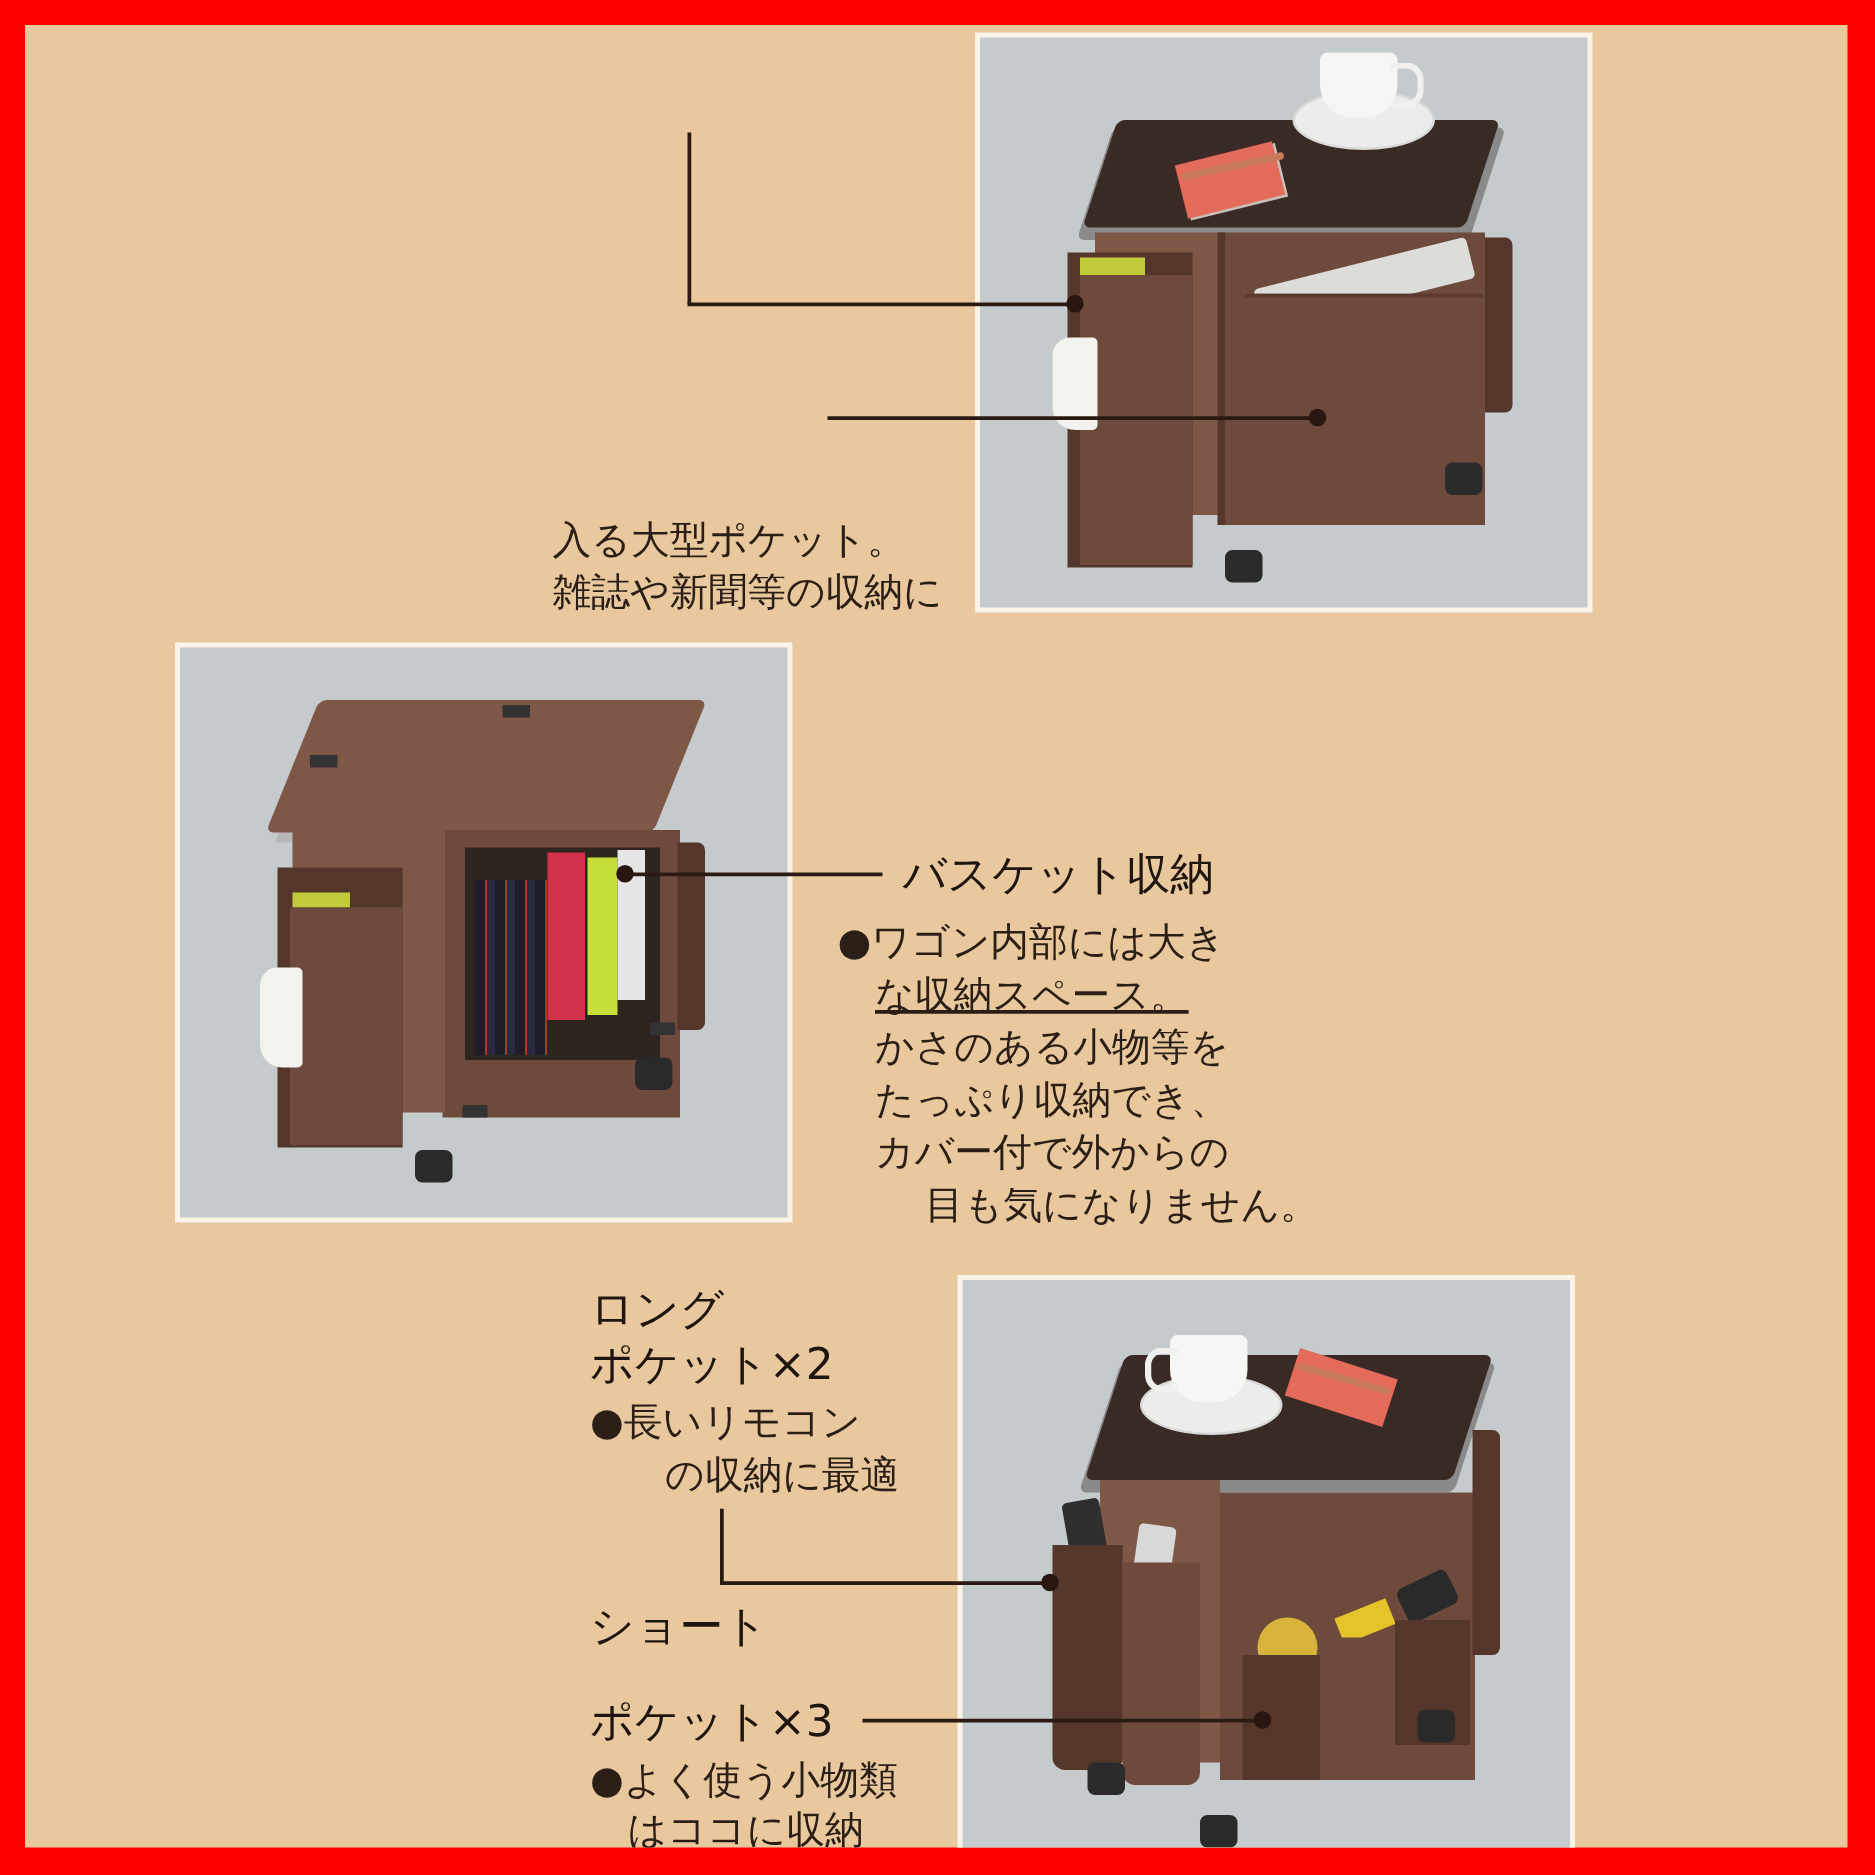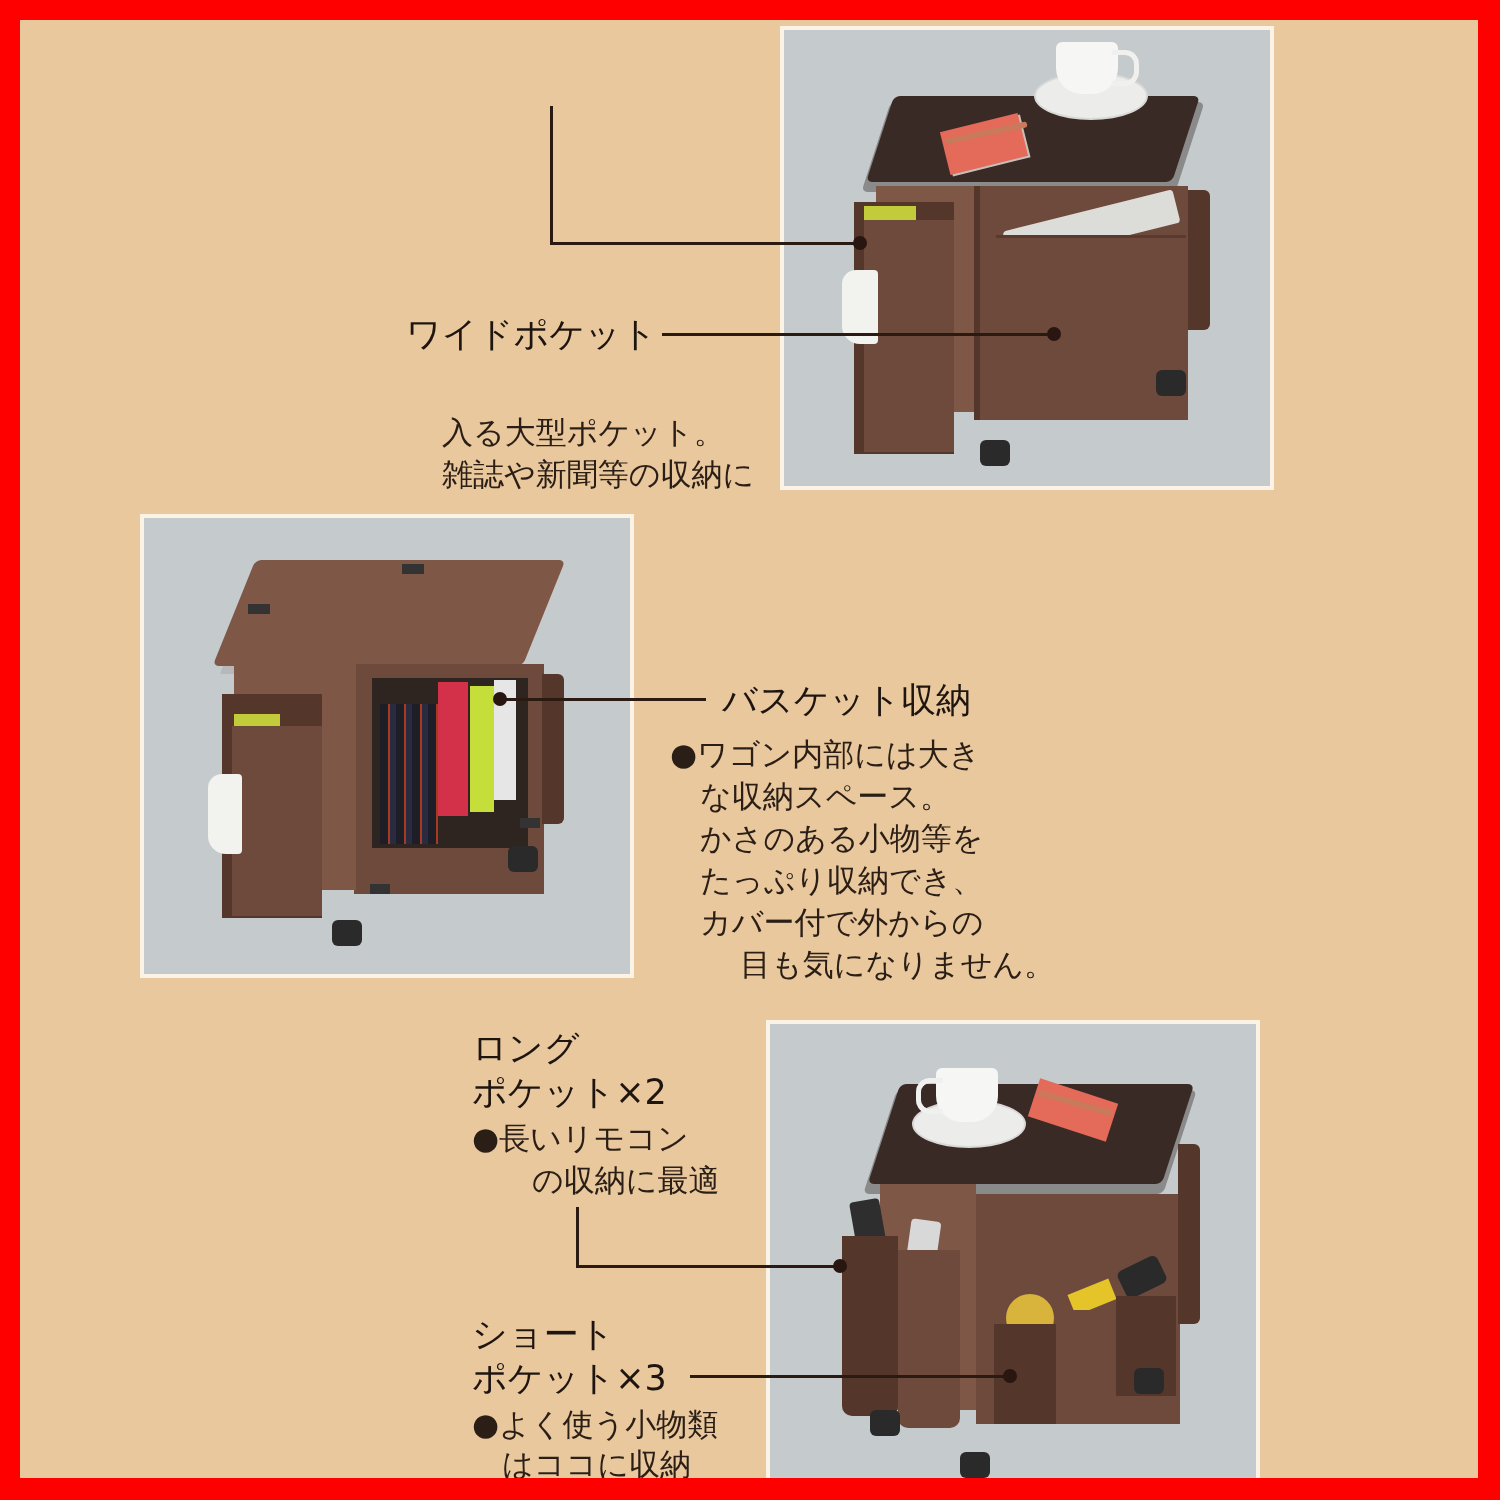--- a/index.html
+++ b/index.html
@@ -56,21 +56,20 @@
   </div>
 
   <div class="line" style="left:530px;top:86px;width:3px;height:137px;"></div>
   <div class="line" style="left:530px;top:222px;width:310px;height:3px;"></div>
   <div class="dot" style="left:840px;top:223px;"></div>
 
 
   <div class="line" style="left:642px;top:313px;width:392px;height:3px;"></div>
   <div class="dot" style="left:1034px;top:314px;"></div>
 
-  <div class="label" style="left:386px;top:292px;">ワイドポケット</div>
   <div class="desc" style="left:422px;top:392px;">入る大型ポケット。</div>
   <div class="desc" style="left:422px;top:434px;text-align:center;">雑誌や新聞等の収納に</div>
 
   <div class="photo" style="left:120px;top:494px;width:494px;height:464px;">
 
     <div class="abs" style="left:86px;top:96px;width:150px;height:60px;background:#b8b8b8;transform:skew(-18deg);"></div>
     <div class="abs brown-l" style="left:90px;top:42px;width:310px;height:106px;transform:skew(-22deg);border-radius:6px;"></div>
     <div class="abs" style="left:104px;top:86px;width:22px;height:10px;background:#333;"></div>
     <div class="abs" style="left:258px;top:46px;width:22px;height:10px;background:#333;"></div>
 
@@ -95,21 +94,21 @@
 
     <div class="wheel" style="left:188px;top:402px;"></div>
     <div class="wheel" style="left:364px;top:328px;"></div>
   </div>
 
   <div class="line" style="left:480px;top:678px;width:206px;height:3px;"></div>
   <div class="dot" style="left:480px;top:679px;"></div>
 
   <div class="label" style="left:702px;top:658px;">バスケット収納</div>
   <div class="desc" style="left:650px;top:714px;">●ワゴン内部には大き</div>
-  <div class="desc" style="left:680px;top:756px;">な収納スペース。</div>
+  <div class="desc" style="left:680px;top:756px;text-decoration:underline;">な収納スペース。</div>
   <div class="desc" style="left:680px;top:798px;">かさのある小物等を</div>
   <div class="desc" style="left:680px;top:840px;">たっぷり収納でき、</div>
   <div class="desc" style="left:680px;top:882px;">カバー付で外からの</div>
   <div class="desc" style="left:680px;top:924px;margin-left:40px;">目も気になりません。</div>
 
   <div class="photo" style="left:746px;top:1000px;width:494px;height:480px;">
 
     <div class="abs" style="left:110px;top:66px;width:300px;height:104px;background:#8a8a8a;transform:skew(-18deg);border-radius:6px;"></div>
     <div class="abs top-dark" style="left:114px;top:60px;width:294px;height:100px;transform:skew(-18deg);border-radius:6px;"></div>
 
@@ -146,18 +145,18 @@
   <div class="dot" style="left:820px;top:1246px;"></div>
 
   <div class="label" style="left:452px;top:1006px;">ロング</div>
   <div class="label" style="left:452px;top:1050px;">ポケット×2</div>
   <div class="desc" style="left:452px;top:1098px;">●長いリモコン</div>
   <div class="desc" style="left:482px;top:1140px;margin-left:30px;">の収納に最適</div>
 
   <div class="line" style="left:670px;top:1355px;width:320px;height:3px;"></div>
   <div class="dot" style="left:990px;top:1356px;"></div>
 
-  <div class="label" style="left:452px;top:1292px;text-align:right;">ショート</div>
+  <div class="label" style="left:452px;top:1260px;text-align:right;">ショート</div>
   <div class="label" style="left:452px;top:1336px;">ポケット×3</div>
   <div class="desc" style="left:452px;top:1384px;">●よく使う小物類</div>
   <div class="desc" style="left:482px;top:1424px;">はココに収納</div>
 
 </div>
 
 </body></html>

